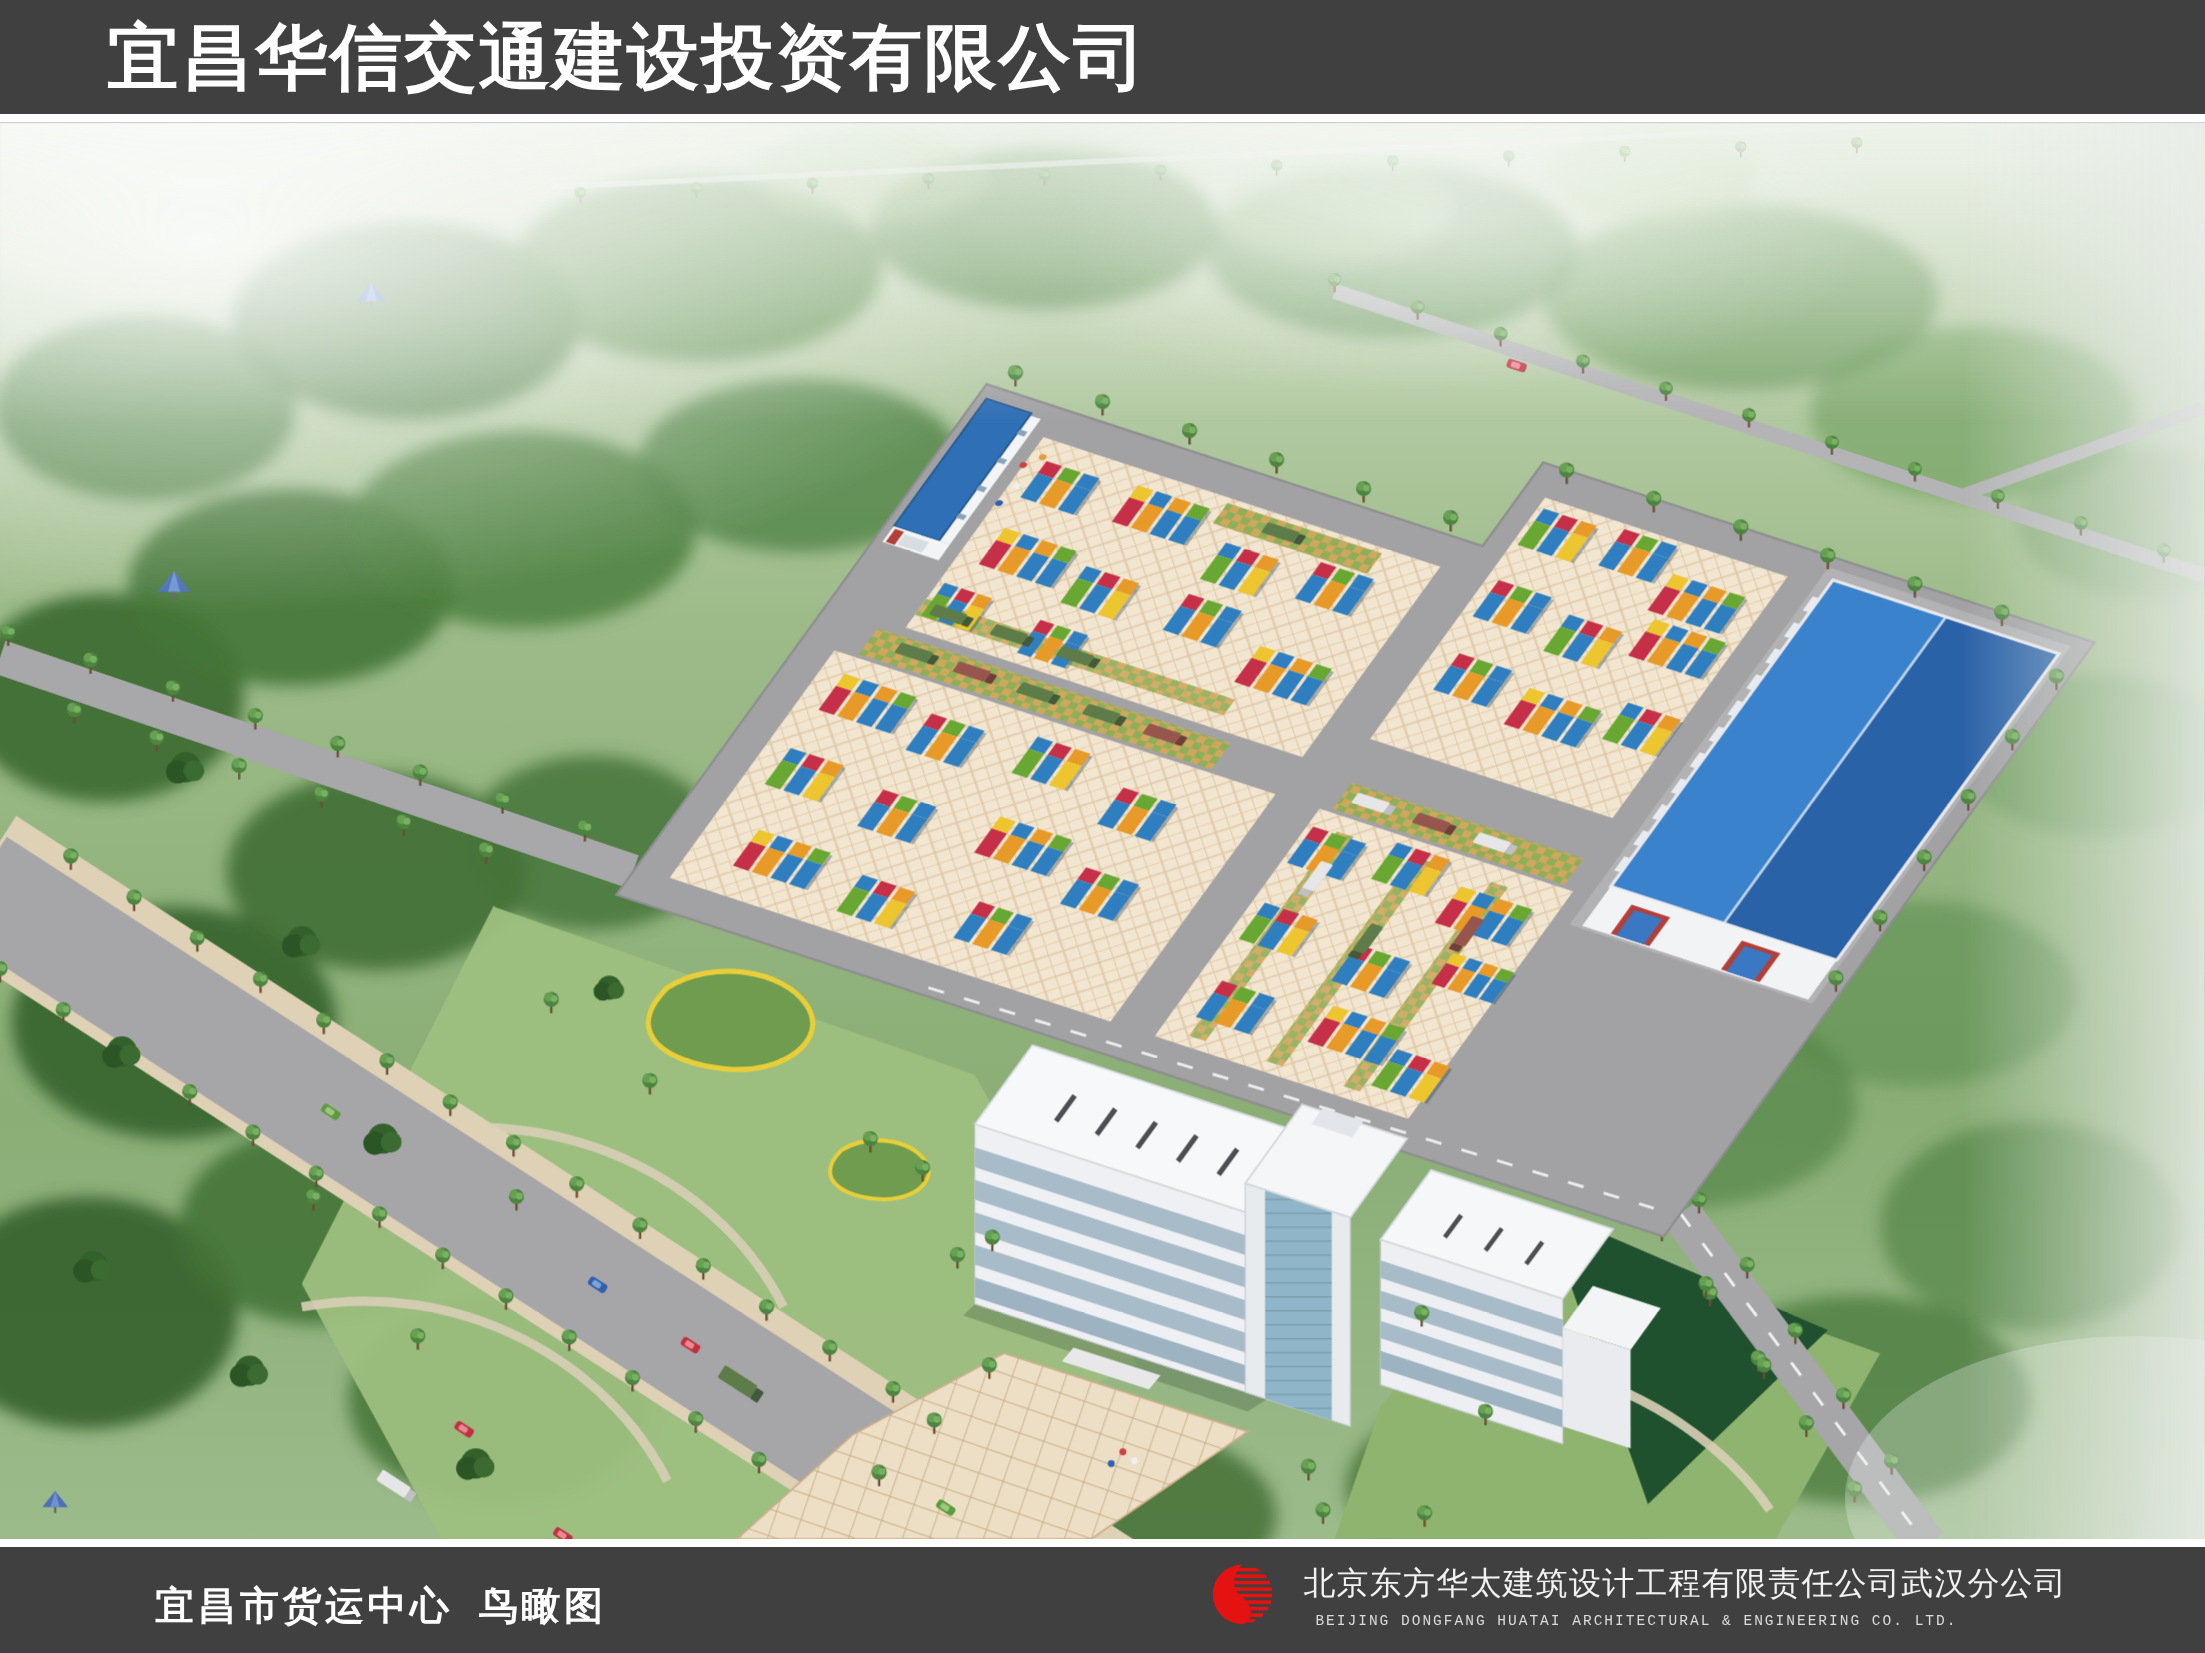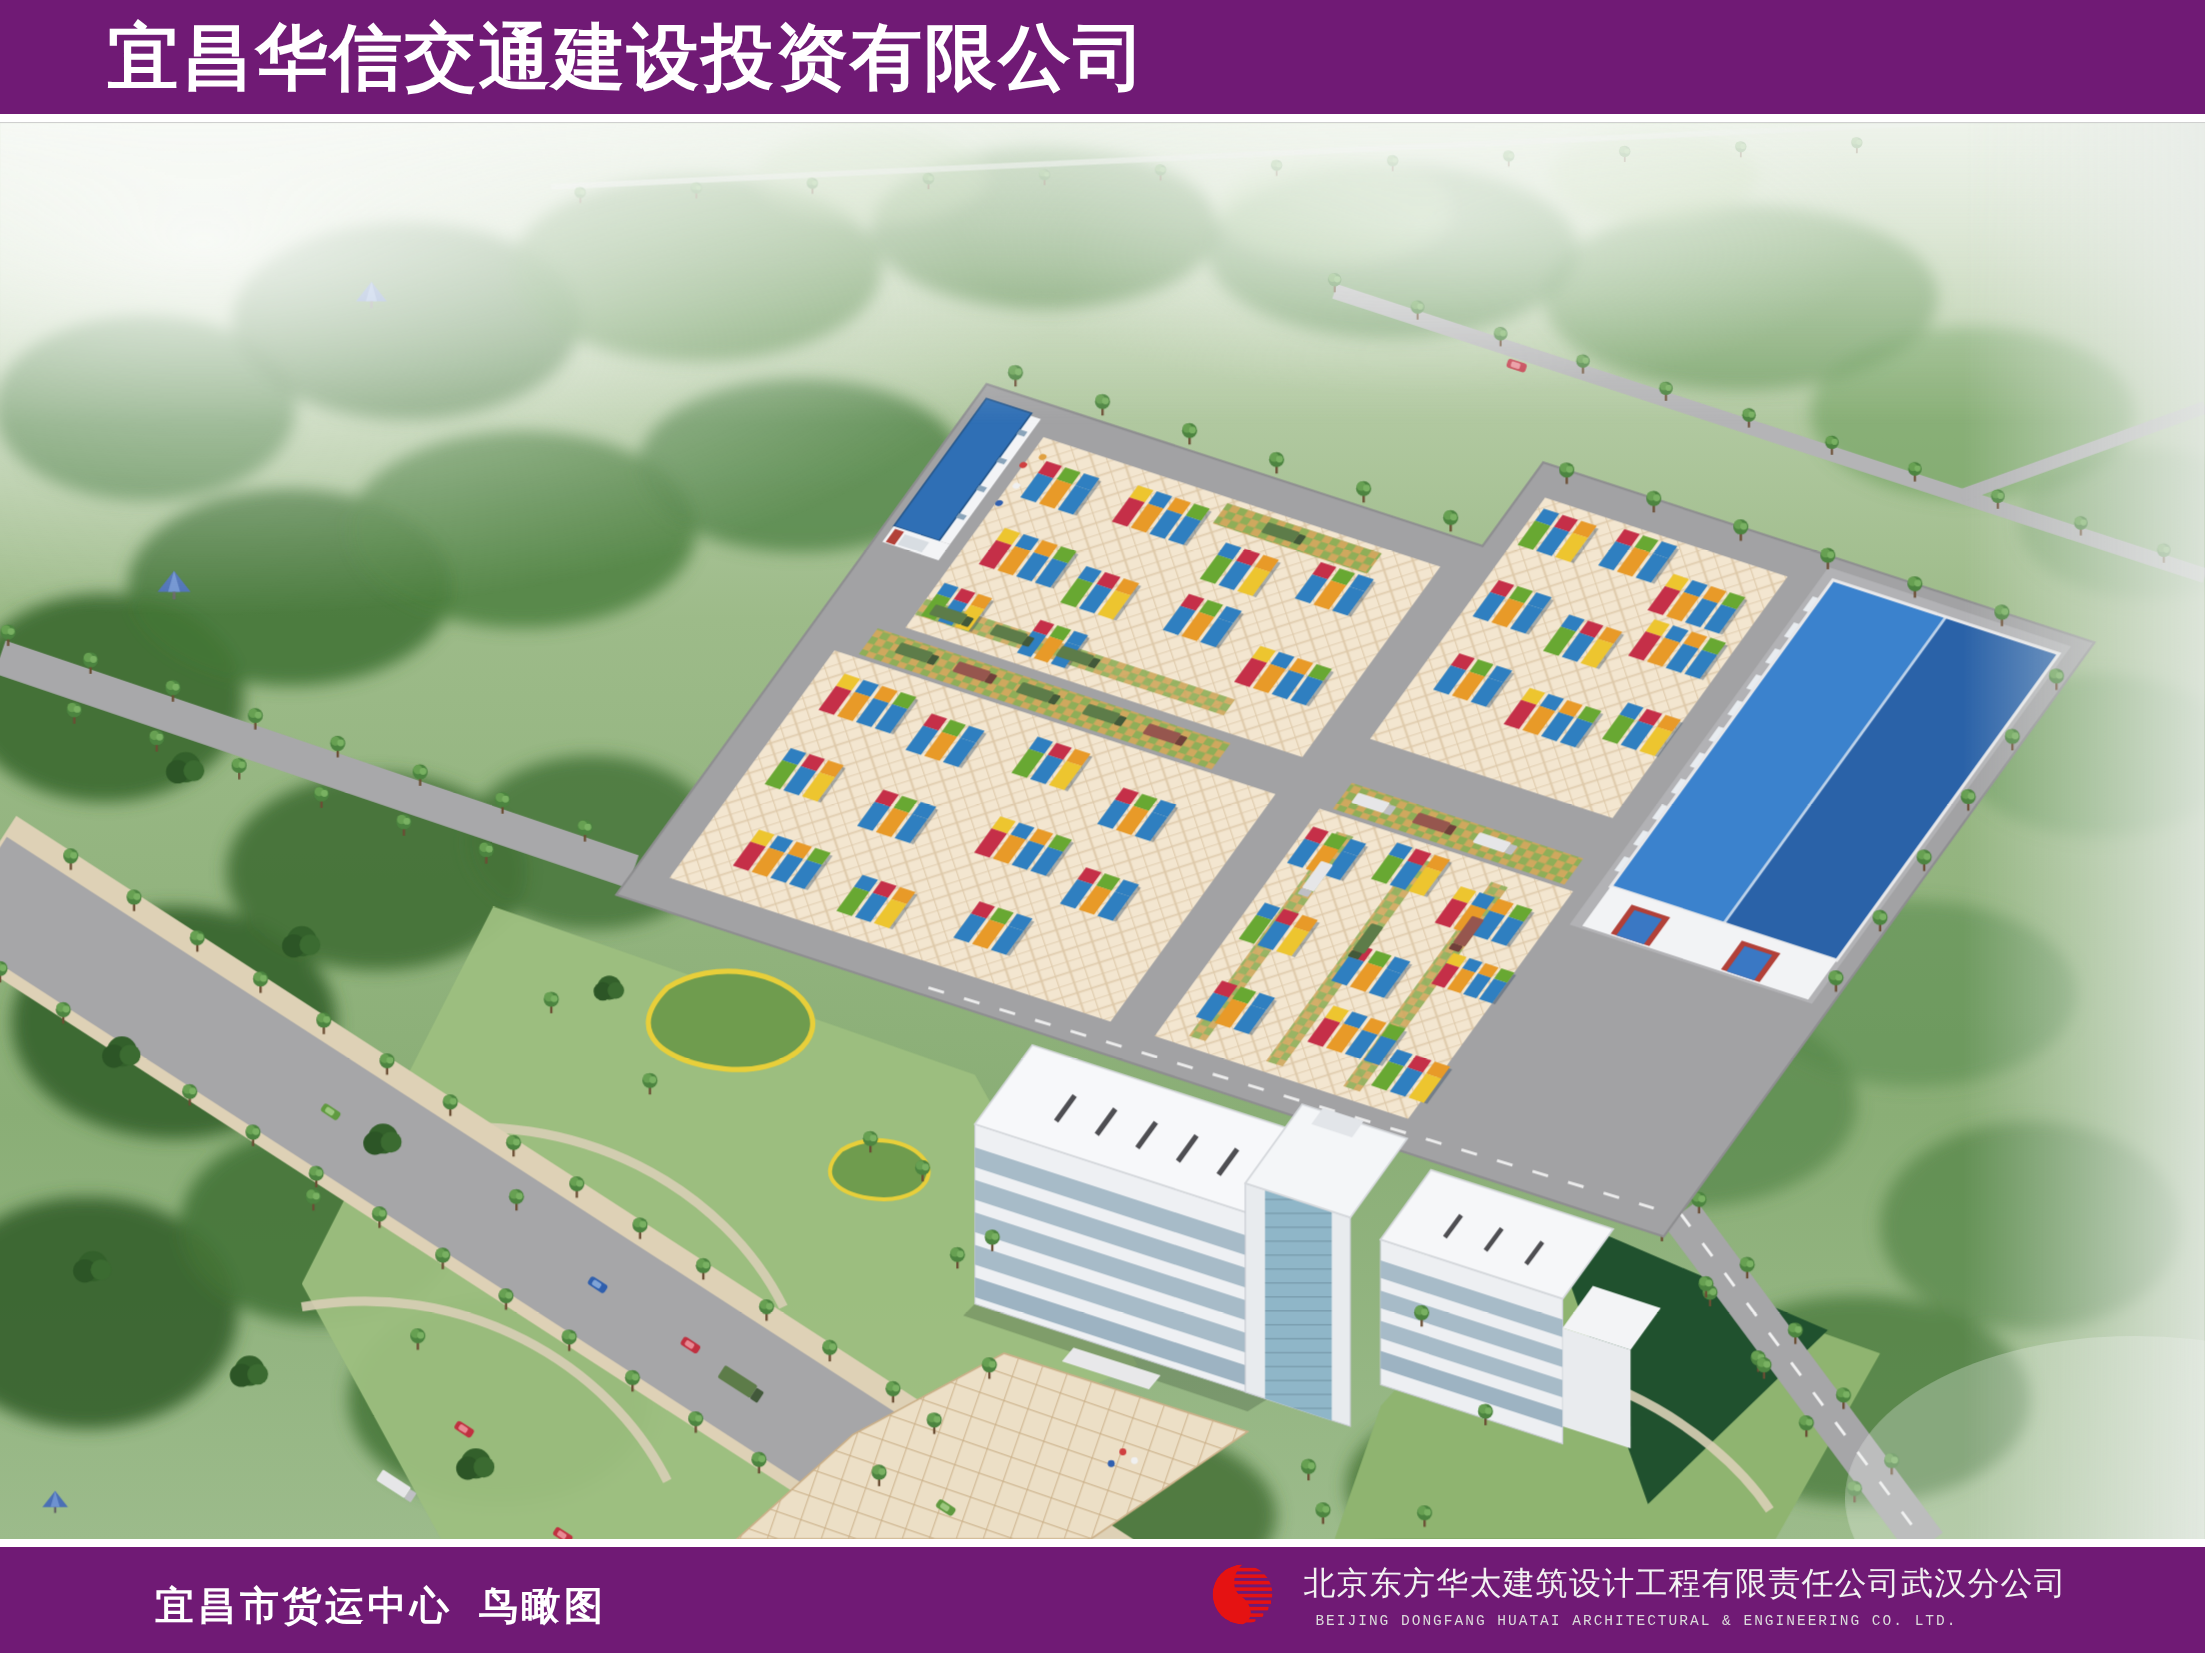--- a/index.html
+++ b/index.html
@@ -1,18 +1,18 @@
 <!DOCTYPE html>
 <html style="font-size:9.3px"><head>
 <meta charset="utf-8">
 <style>
   html,body{margin:0;padding:0;background:#ffffff;}
   .page{position:relative;width:2205px;height:1654px;background:#ffffff;overflow:hidden;
         font-family:"Liberation Sans",sans-serif;}
-  .bar{position:absolute;left:0;width:2205px;background:#701a75;}
+  .bar{position:absolute;left:0;width:2205px;background:#404040;}
   .bar-top{top:0;height:114px;}
   .sep{position:absolute;left:0;width:2205px;background:#ffffff;}
   .sep-top{top:114px;height:9.3px;border-bottom:1.7px solid #cfcfcf;box-sizing:border-box;}
   .sep-bottom{top:1539px;height:8.1px;}
   .bar-bottom{top:1547px;height:107px;}
   .title{position:absolute;left:107px;top:10.4px;margin:0;color:#ffffff;
          font-family:"Liberation Serif",serif;font-weight:bold;
          font-size:72px;letter-spacing:2.3px;white-space:pre;}
   .viewport{position:absolute;left:0;top:123px;width:2205px;height:1416px;background:#9cba89;}
   .viewport svg{display:block;width:100%;height:100%;}

